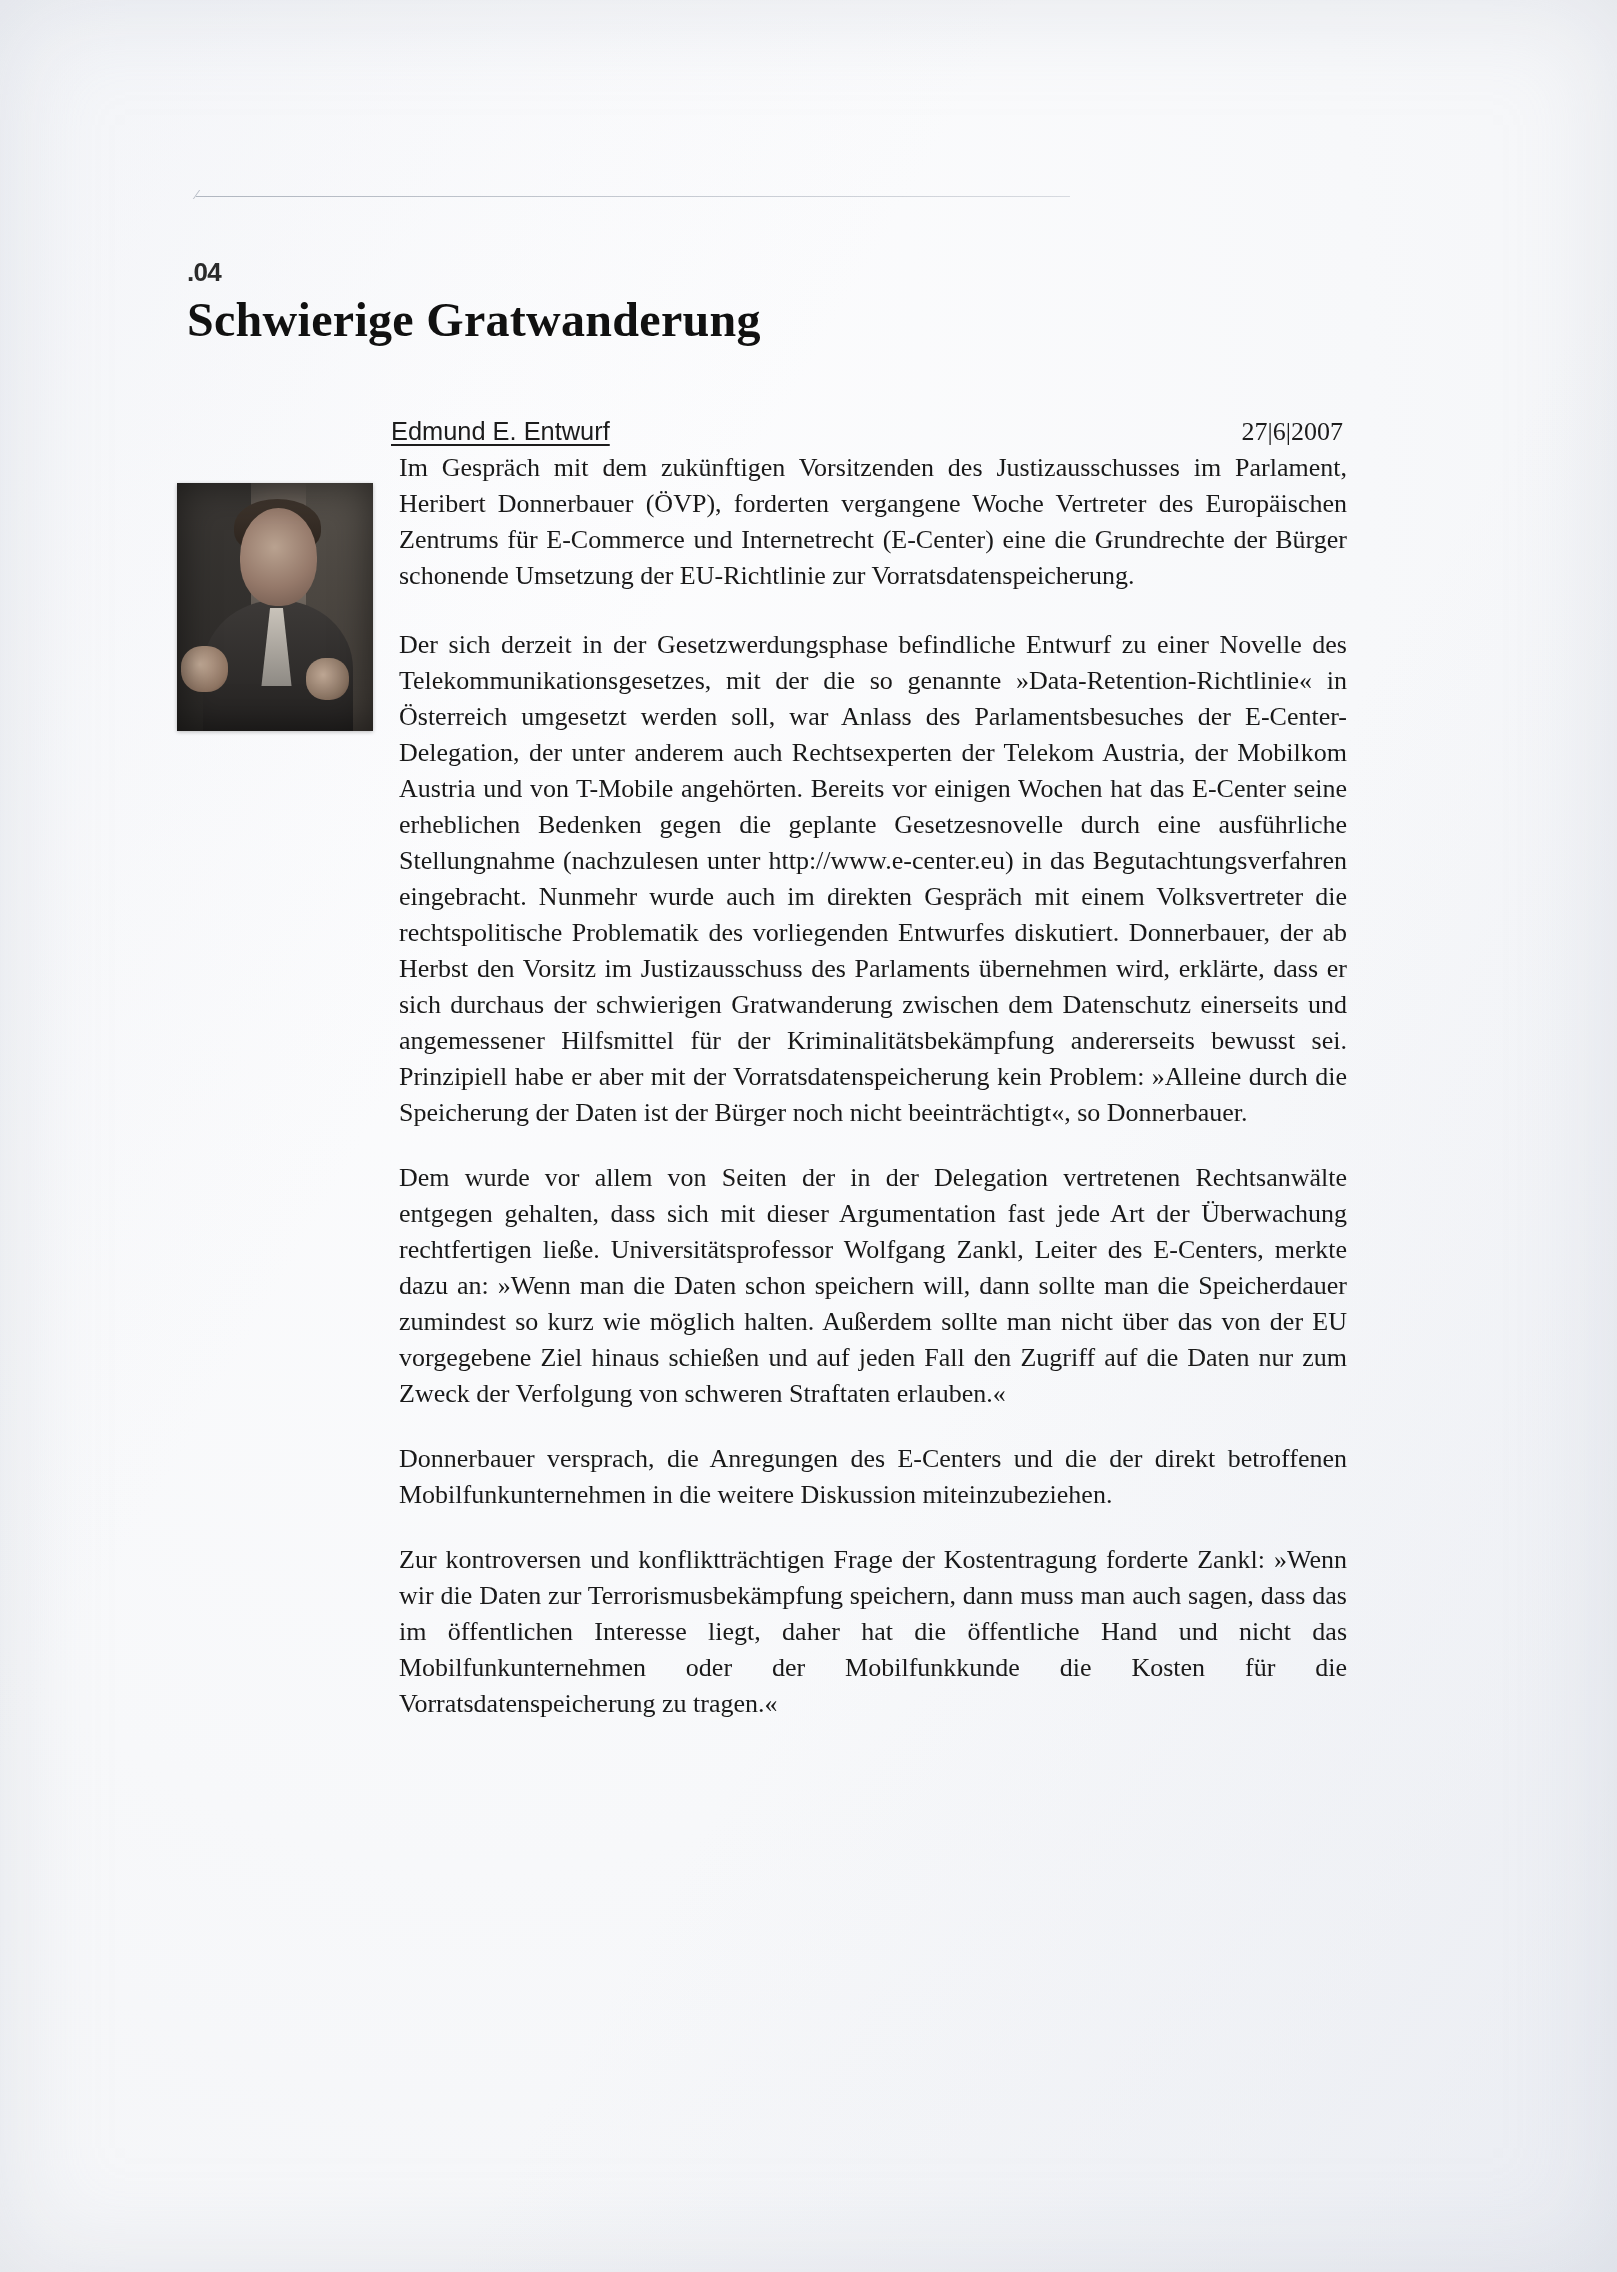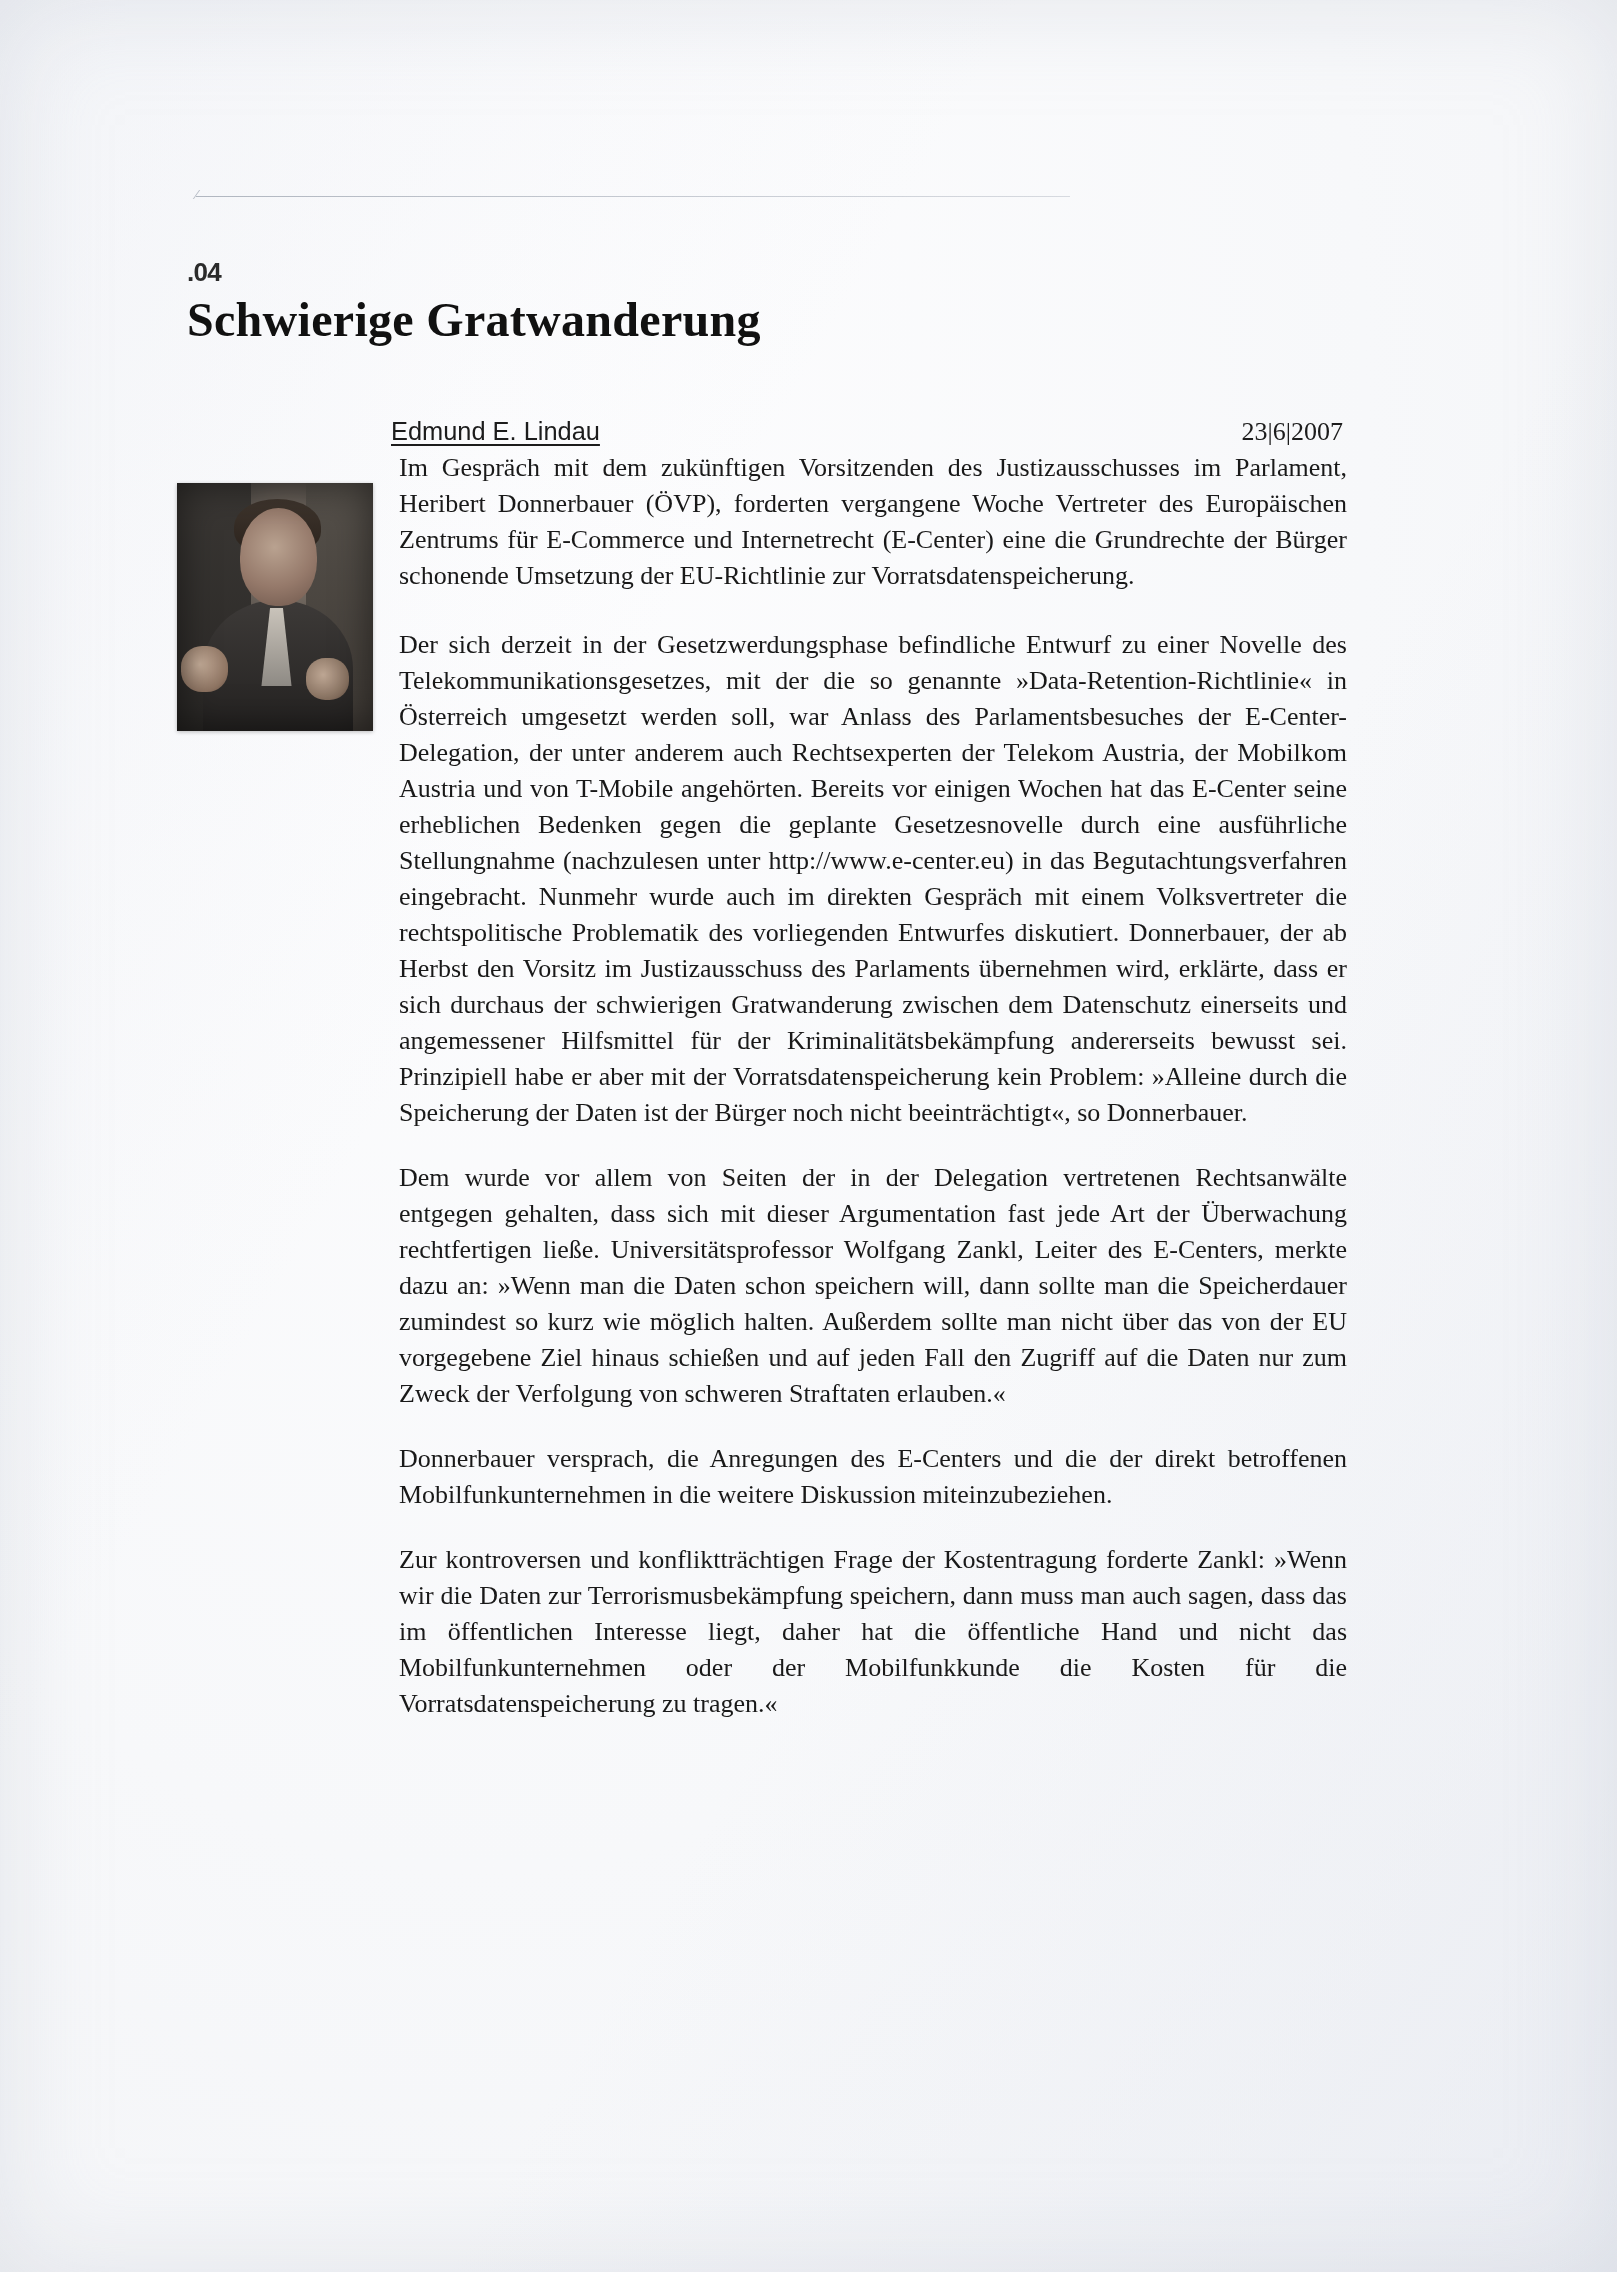--- a/index.html
+++ b/index.html
@@ -209,22 +209,22 @@
 
   <div class="top-rule-tick"></div>
   <div class="top-rule"></div>
 
   <div class="headline-wrap">
     <span class="headline-num">.04</span>
     <span class="headline">Schwierige Gratwanderung</span>
   </div>
 
   <div class="byline">
-    <span class="byline-author">Edmund E. Lindau</span>
-    <span class="byline-date">23|6|2007</span>
+    <span class="byline-author">Edmund E. Entwurf</span>
+    <span class="byline-date">27|6|2007</span>
   </div>
 
   <div class="portrait">
     <div class="bg-left"></div>
     <div class="bg-right"></div>
     <div class="torso"></div>
     <div class="shirt"></div>
     <div class="hair"></div>
     <div class="head"></div>
     <div class="hand-l"></div>

